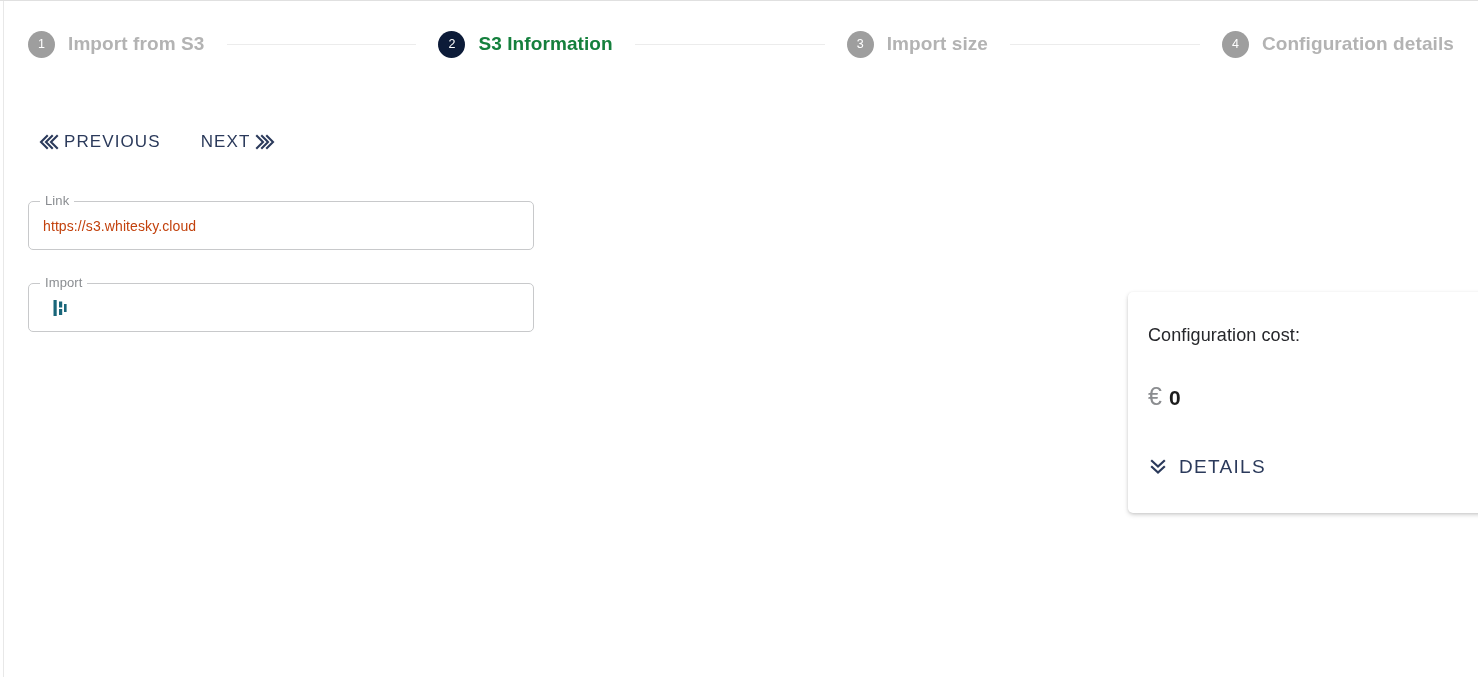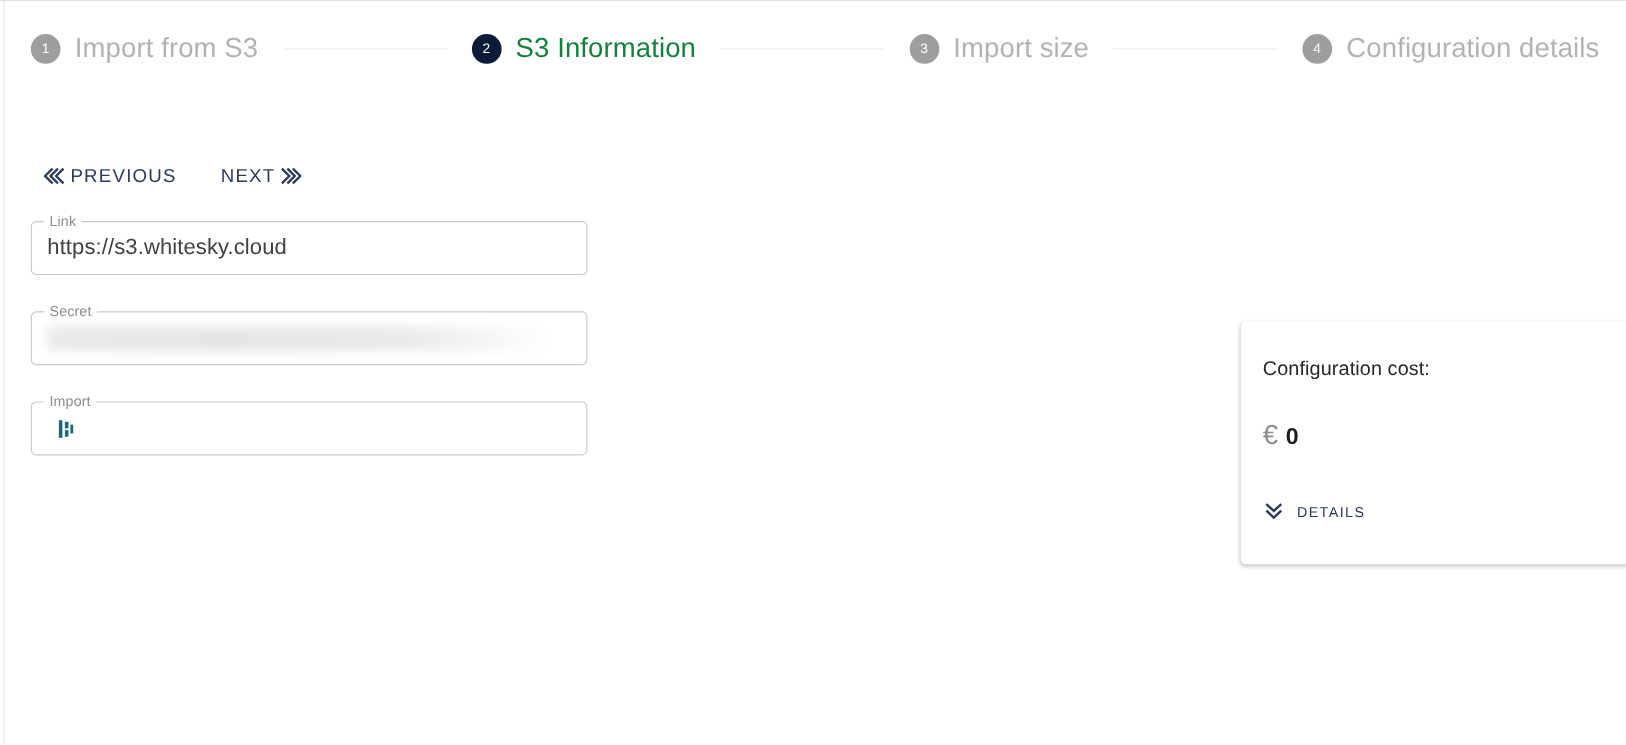--- a/index.html
+++ b/index.html
@@ -48,38 +48,39 @@
     color: #ffffff;
     font-size: 12.5px;
     display: flex;
     align-items: center;
     justify-content: center;
     flex: 0 0 auto;
     letter-spacing: 0;
   }
   .step.active .step-circle { background: #0c1b38; }
   .step-label {
-    font-size: 25px;
+    font-size: 19px;
     color: #b3b3b3;
     white-space: nowrap;
     letter-spacing: .1px;
+    font-weight: bold;
   }
   .step.active .step-label { color: #15803d; }
   .step-line {
     flex: 1 1 auto;
     height: 1px;
     background: #ececec;
     margin: 0 22px;
     min-width: 30px;
   }
 
   
   .navrow {
     position: absolute;
-    left: 28px; top: 142px;
+    left: 28px; top: 124px;
     display: flex;
     align-items: center;
     gap: 20px;
   }
   .navbtn {
     display: flex;
     align-items: center;
     gap: 5px;
     background: transparent;
     border: none;
@@ -116,22 +117,22 @@
     position: absolute;
     top: -8px; left: 11px;
     padding: 0 5px;
     background: #ffffff;
     font-size: 13px;
     color: #8a8d91;
     line-height: 1;
     letter-spacing: .1px;
   }
   .field-value {
-    font-size: 20px;
-    color: #404040;
+    font-size: 14px;
+    color: #c2410c;
     white-space: nowrap;
     overflow: hidden;
     letter-spacing: .1px;
     flex: 1 1 auto;
   }
   .field-value.blurred {
     color: transparent;
     background: linear-gradient(90deg,
         rgba(0,0,0,.085) 0%, rgba(0,0,0,.10) 35%,
         rgba(0,0,0,.085) 70%, rgba(0,0,0,0) 100%);
@@ -185,21 +186,21 @@
   .details-btn {
     margin-top: 44px;
     display: inline-flex;
     align-items: center;
     gap: 13px;
     background: transparent;
     border: none;
     padding: 4px 2px;
     color: #2b3a5b;
     font-family: "Liberation Sans", sans-serif;
-    font-size: 13px;
+    font-size: 19px;
     letter-spacing: 1.3px;
     cursor: pointer;
     line-height: 1;
   }
   .dbl-chev { display: inline-flex; flex-direction: column; }
   .dbl-chev svg + svg { margin-top: -4px; }
 </style>
 </head>
 <body>
 
@@ -267,24 +268,20 @@
   </div>
 
   <div class="form">
 
     <div class="field">
       <span class="field-label">Link</span>
       <span class="field-value">https://s3.whitesky.cloud</span>
     </div>
 
 
-    <div class="field">
-      <span class="field-label">Secret</span>
-      <span class="field-value blurred s"></span>
-    </div>
 
 
     <div class="field">
       <span class="field-label">Import</span>
       <span class="field-icon">
         <svg width="14" height="20" viewBox="0 0 14 20">
           <rect x="0.5" y="2" width="3.2" height="16" fill="#19667a"></rect>
           <rect x="6" y="3.5" width="3.2" height="6" fill="#19667a"></rect>
           <rect x="6" y="11" width="3.2" height="6" fill="#19667a"></rect>
           <rect x="11" y="6" width="2.6" height="8" fill="#19667a"></rect>

